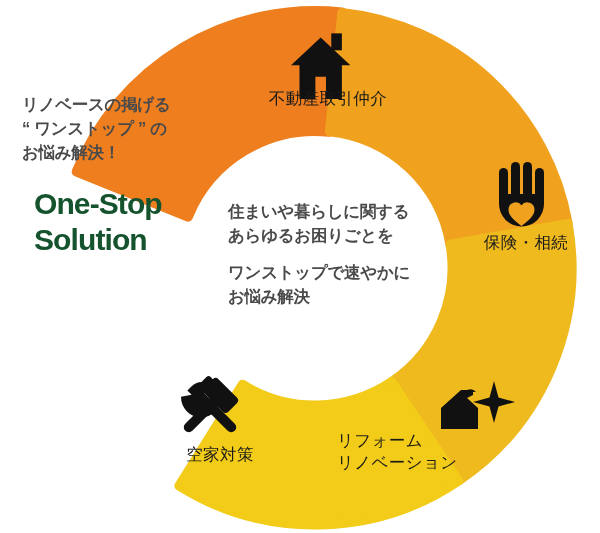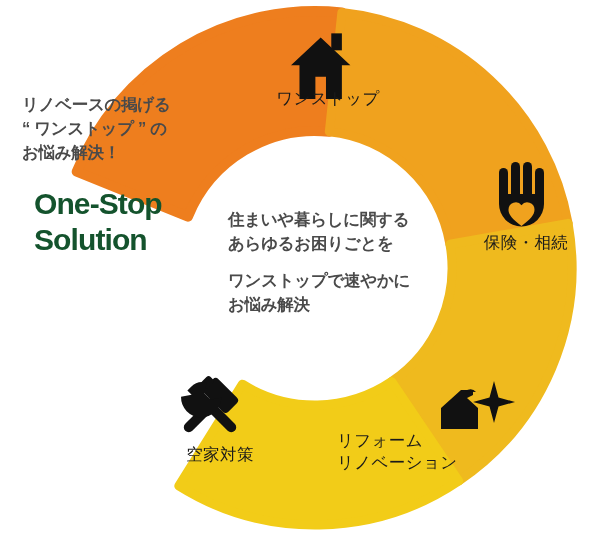--- a/index.html
+++ b/index.html
@@ -57,21 +57,21 @@
     font-weight: 700;
     line-height: 1.2;
     letter-spacing: -0.9px;
     white-space: pre-line;
   }
 
   
   .center-block {
     position: absolute;
     left: 228px;
-    top: 208px;
+    top: 200px;
     width: 230px;
   }
   .center-para {
     margin: 0;
     color: #4a4a4a;
     font-size: 16.5px;
     font-weight: 700;
     line-height: 1.45;
     letter-spacing: -0.3px;
     white-space: pre-line;
@@ -172,19 +172,19 @@
 Solution</h1>
   </div>
 
   <div class="center-block">
     <p class="center-para">住まいや暮らしに関する
 あらゆるお困りごとを</p>
     <p class="center-para">ワンストップで速やかに
 お悩み解決</p>
   </div>
 
-  <div class="seg-label lbl-realestate">ワンストップ</div>
+  <div class="seg-label lbl-realestate">不動産取引仲介</div>
   <div class="seg-label lbl-insurance">保険・相続</div>
   <div class="seg-label lbl-vacant">空家対策</div>
   <div class="seg-label lbl-reform">リフォーム
 リノベーション</div>
 
 </div>
 
 </body></html>

